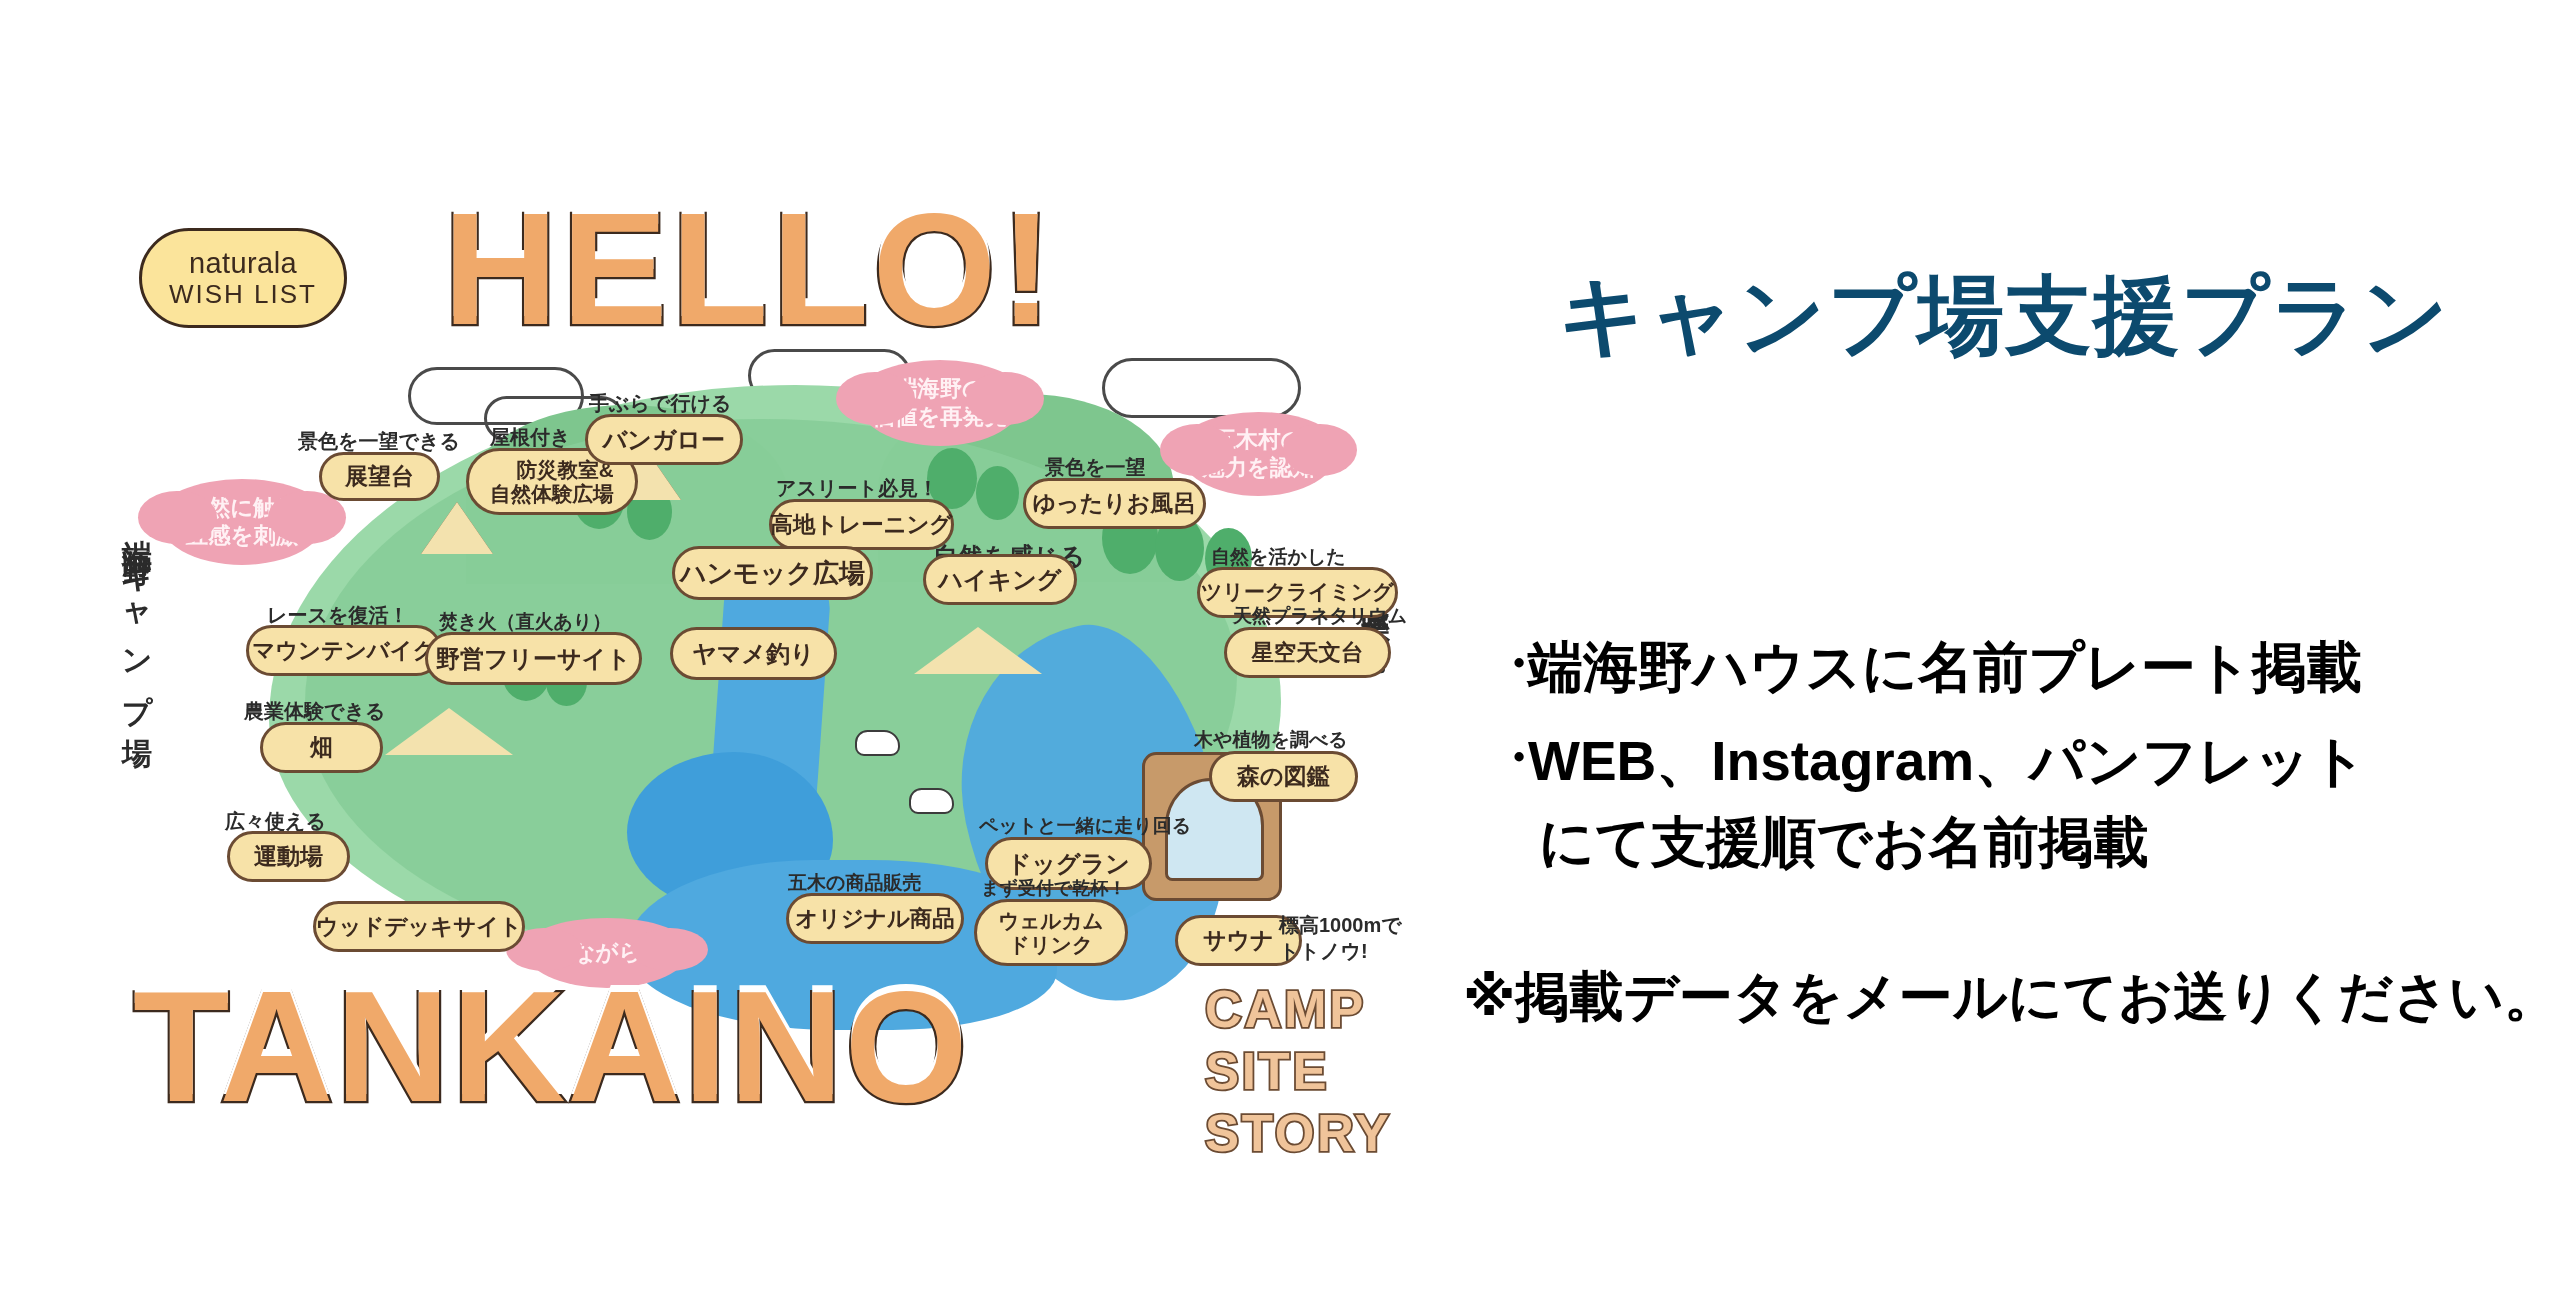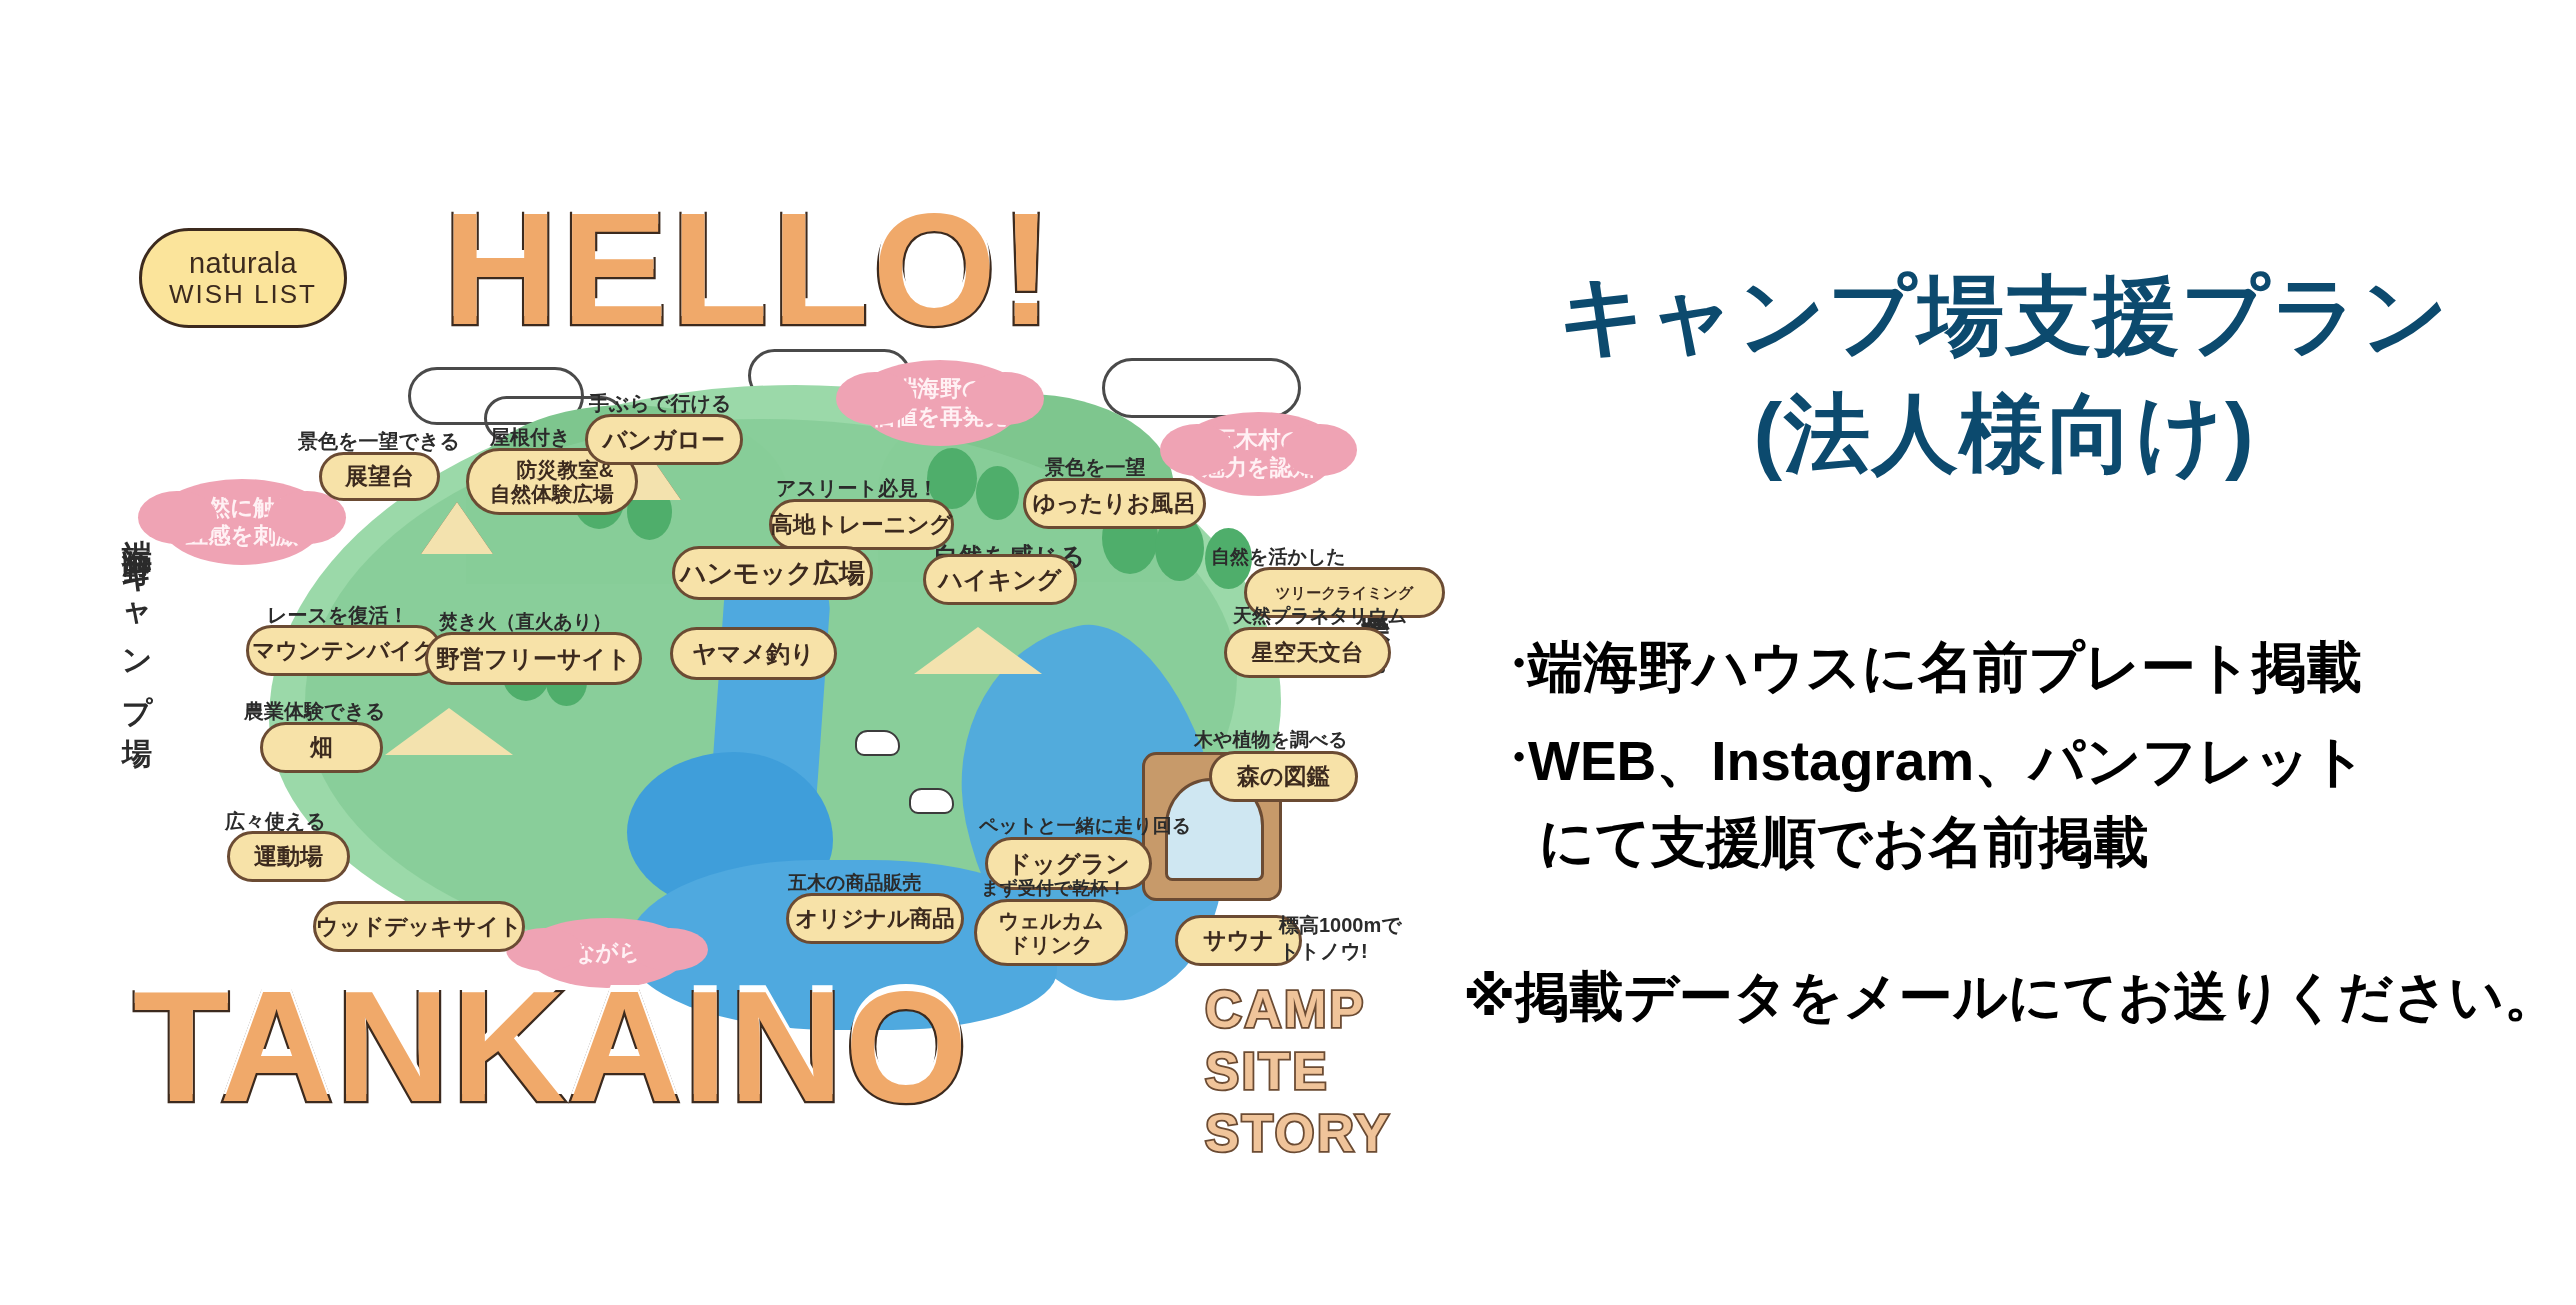--- a/index.html
+++ b/index.html
@@ -254,21 +254,21 @@
     <div class="pill" style="left:672px;top:546px;width:168px;height:39px;font-size:26px;">
       <span>ハンモック広場</span>
     </div>
 
     <div class="cap" style="left:1045px;top:454px;font-size:20px;">景色を一望</div>
     <div class="pill" style="left:1023px;top:478px;width:150px;height:36px;font-size:23px;">
       <span>ゆったりお風呂</span>
     </div>
 
     <div class="cap" style="left:1211px;top:544px;font-size:19px;">自然を活かした</div>
-    <div class="pill" style="left:1244px;top:567px;width:168px;height:36px;font-size:15px;">
+    <div class="pill" style="left:1197px;top:567px;width:168px;height:36px;font-size:21px;">
       <span>ツリークライミング</span>
     </div>
 
     <div class="cap" style="left:267px;top:602px;font-size:20px;">レースを復活！</div>
     <div class="pill" style="left:246px;top:625px;width:163px;height:36px;font-size:22.4px;">
       <span>マウンテンバイク</span>
     </div>
 
     <div class="cap" style="left:439px;top:609px;font-size:19px;">焚き火（直火あり）</div>
     <div class="pill" style="left:425px;top:632px;width:184px;height:38px;font-size:24px;">
@@ -333,21 +333,20 @@
     <div class="tankaino">TANKAINO</div>
     <div class="csstory">
       <div>CAMP</div>
       <div>SITE</div>
       <div>STORY</div>
     </div>
   </div>
 
   <div class="panel">
     <div class="ttl ttl1">キャンプ場支援プラン</div>
-    <div class="ttl ttl2">(法人様向け)</div>
 
     <div class="bullets">
       <div class="bullet">
         <span class="dot">・</span>
         <span class="txt">端海野ハウスに名前プレート掲載</span>
       </div>
       <div class="bullet">
         <span class="dot">・</span>
         <span class="txt">
           <span>WEB、Instagram、パンフレット</span>

